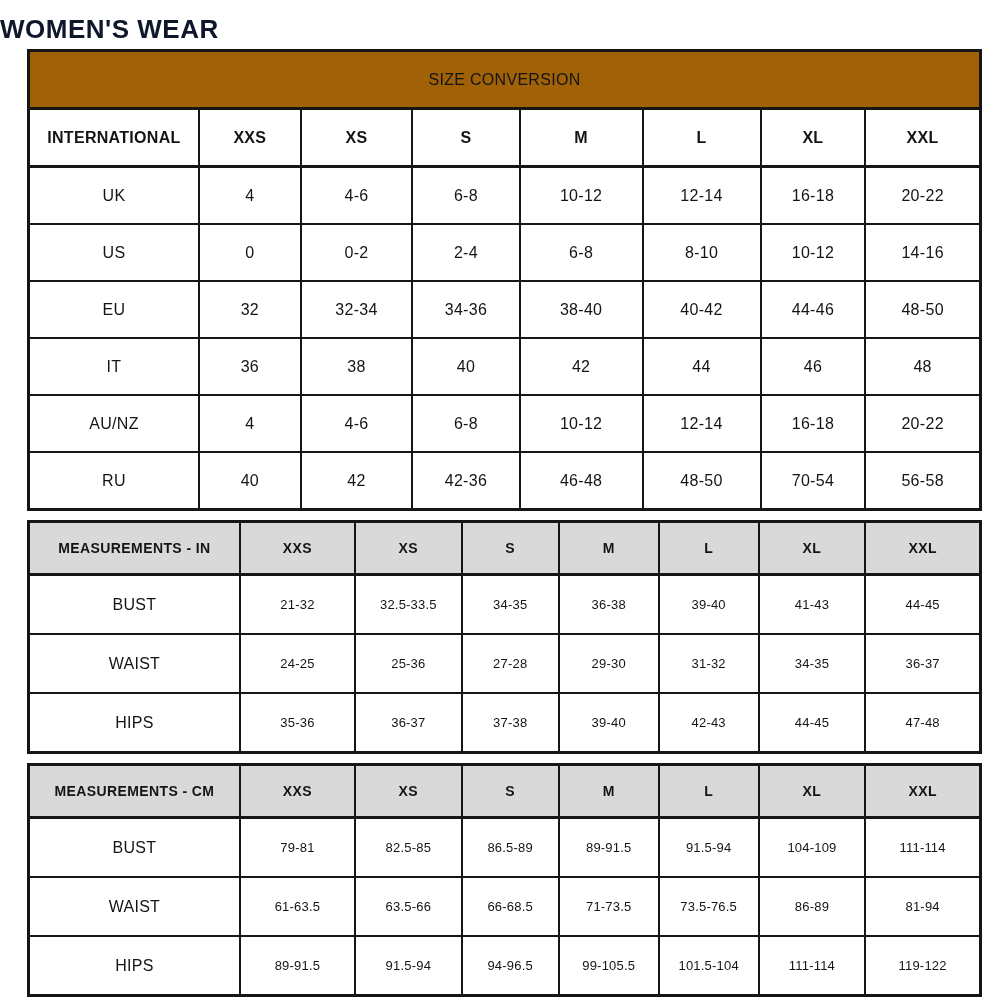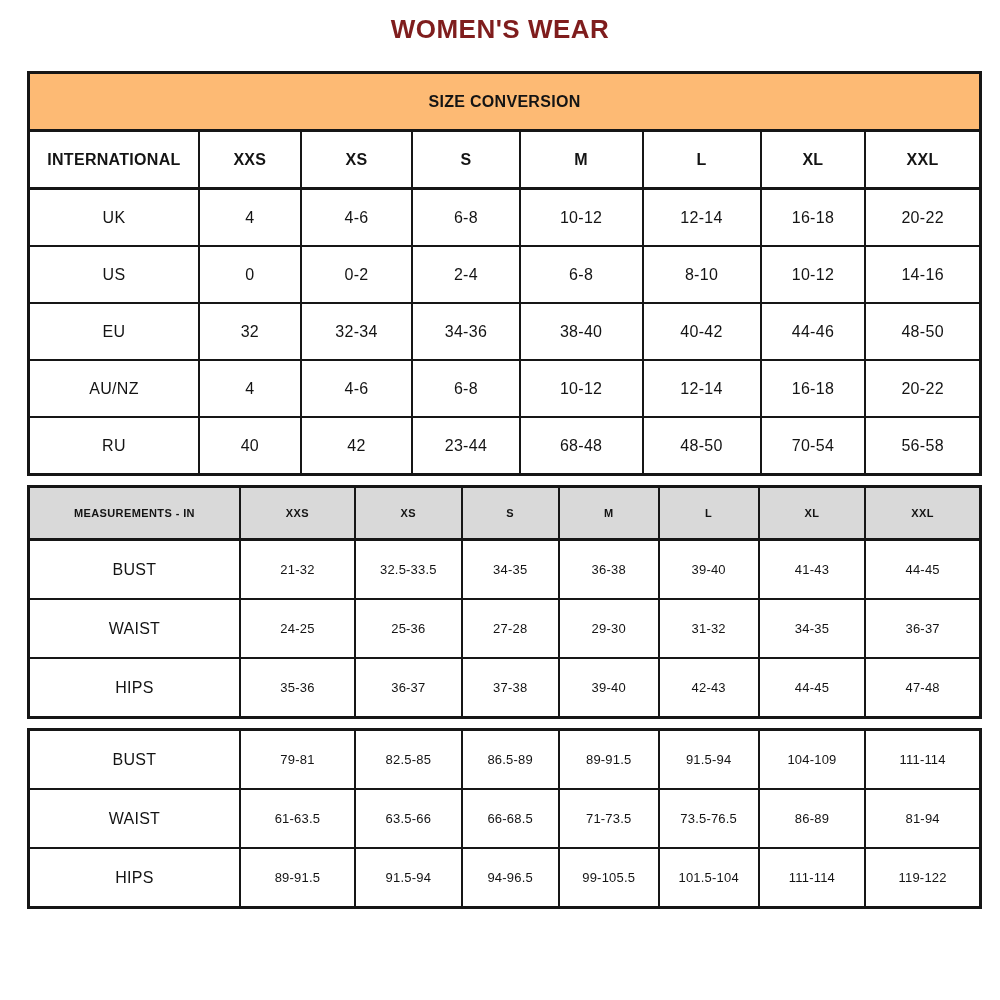--- a/index.html
+++ b/index.html
@@ -4,60 +4,60 @@
 <style>
   html, body {
     margin: 0; padding: 0;
     background: #ffffff;
     width: 1000px;
     font-family: "Liberation Sans", sans-serif;
     color: #141414;
   }
   .page { width: 1000px; box-sizing: border-box; padding-top: 12px; }
   .title {
-    text-align: center;
+    text-align: left;
     font-size: 26px;
     font-weight: bold;
     letter-spacing: 0.5px;
-    margin: 2px 0 26px 0;
-    color: #7f1d1d;
+    margin: 2px 0 4px 0;
+    color: #0f172a;
   }
   .tables { margin: 0 18px 0 27px; }
   table {
     border-collapse: collapse;
     table-layout: fixed;
     width: 100%;
     border: 3px solid #161616;
     margin-bottom: 9px;
   }
   td {
     border: 2px solid #161616;
     text-align: center;
     vertical-align: middle;
     padding: 0 2px;
     overflow: hidden;
     white-space: nowrap;
   }
   
   .band-cell {
-    background: #fdba74;
-    font-weight: bold;
+    background: #a16207;
+    font-weight: normal;
     font-size: 15px;
     letter-spacing: 0.6px;
     height: 50px;
     border-bottom-width: 3px;
   }
   
   .conv td { height: 55px; font-size: 16px; letter-spacing: 0.3px; }
   .conv .hdr td { border-bottom-width: 3px; font-weight: bold; }
   
   .meas .hdr td {
     background: #d9d9d9;
     font-weight: bold;
-    font-size: 11px;
+    font-size: 14px;
     letter-spacing: 0.4px;
     height: 50px;
     border-bottom-width: 3px;
   }
   .meas td { height: 57px; }
   .meas .rl { font-size: 16px; letter-spacing: 0.3px; text-align: center; }
   .meas .val { font-size: 13px; letter-spacing: 0.2px; }
 </style>
 </head>
 <body>
@@ -116,35 +116,45 @@
         <td class="rl">EU</td>
         <td>32</td>
         <td>32-34</td>
         <td>34-36</td>
         <td>38-40</td>
         <td>40-42</td>
         <td>44-46</td>
         <td>48-50</td>
       </tr>
       <tr>
+        <td class="rl">IT</td>
+        <td>36</td>
+        <td>38</td>
+        <td>40</td>
+        <td>42</td>
+        <td>44</td>
+        <td>46</td>
+        <td>48</td>
+      </tr>
+      <tr>
         <td class="rl">AU/NZ</td>
         <td>4</td>
         <td>4-6</td>
         <td>6-8</td>
         <td>10-12</td>
         <td>12-14</td>
         <td>16-18</td>
         <td>20-22</td>
       </tr>
       <tr>
         <td class="rl">RU</td>
         <td>40</td>
         <td>42</td>
-        <td>23-44</td>
-        <td>68-48</td>
+        <td>42-36</td>
+        <td>46-48</td>
         <td>48-50</td>
         <td>70-54</td>
         <td>56-58</td>
       </tr>
     </tbody>
       </table>
 
     <table class="meas">
       <colgroup>
         <col style="width:22.2%">
@@ -205,20 +215,30 @@
         <col style="width:22.2%">
           <col style="width:12.1%">
           <col style="width:11.2%">
           <col style="width:10.2%">
         <col style="width:10.5%">
           <col style="width:10.5%">
           <col style="width:11.2%">
           <col style="width:12.1%">
       </colgroup>
       <tbody>
+          <tr class="hdr">
+        <td>MEASUREMENTS - CM</td>
+        <td>XXS</td>
+        <td>XS</td>
+        <td>S</td>
+        <td>M</td>
+        <td>L</td>
+        <td>XL</td>
+        <td>XXL</td>
+      </tr>
       <tr>
         <td class="rl">BUST</td>
         <td class="val">79-81</td>
         <td class="val">82.5-85</td>
         <td class="val">86.5-89</td>
         <td class="val">89-91.5</td>
         <td class="val">91.5-94</td>
         <td class="val">104-109</td>
         <td class="val">111-114</td>
       </tr>

